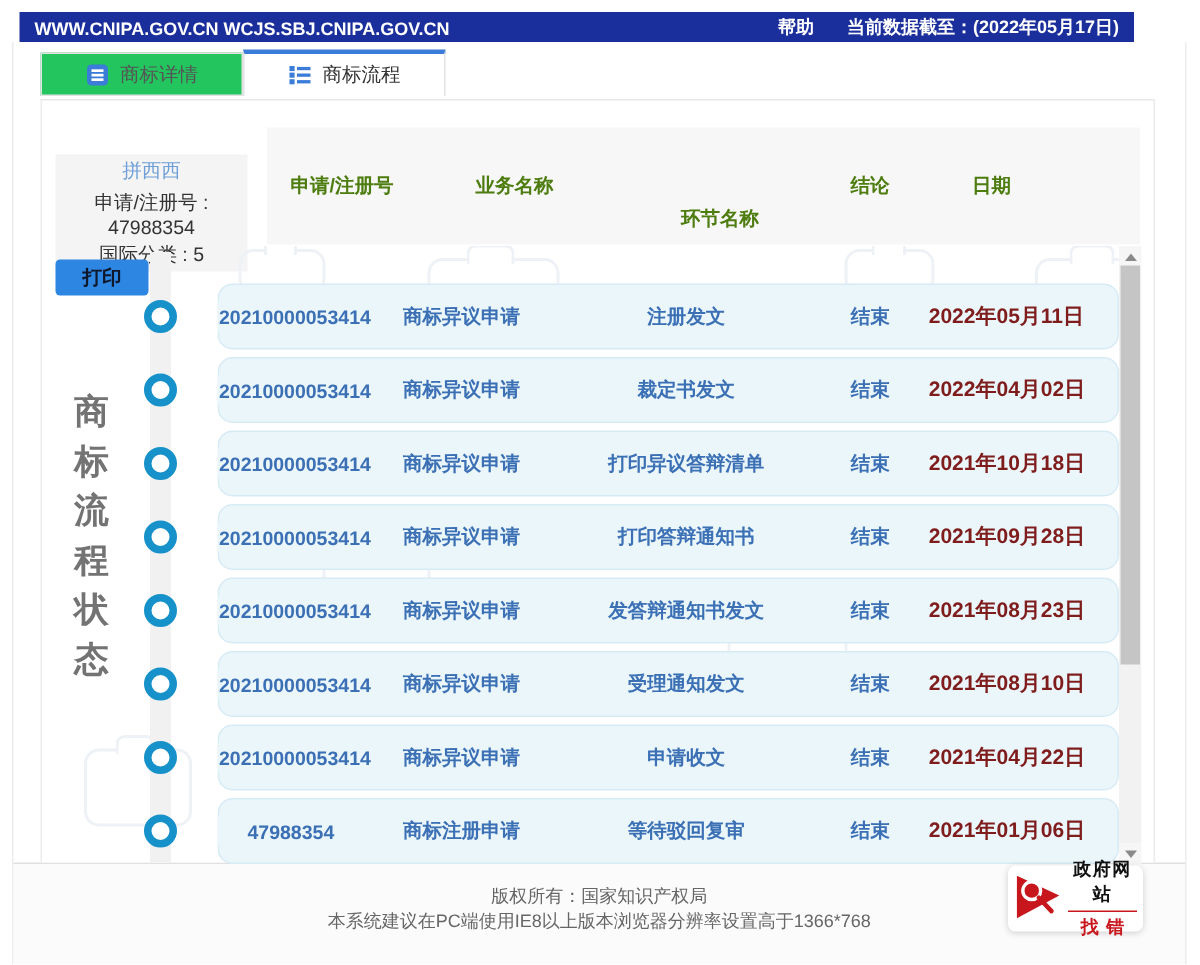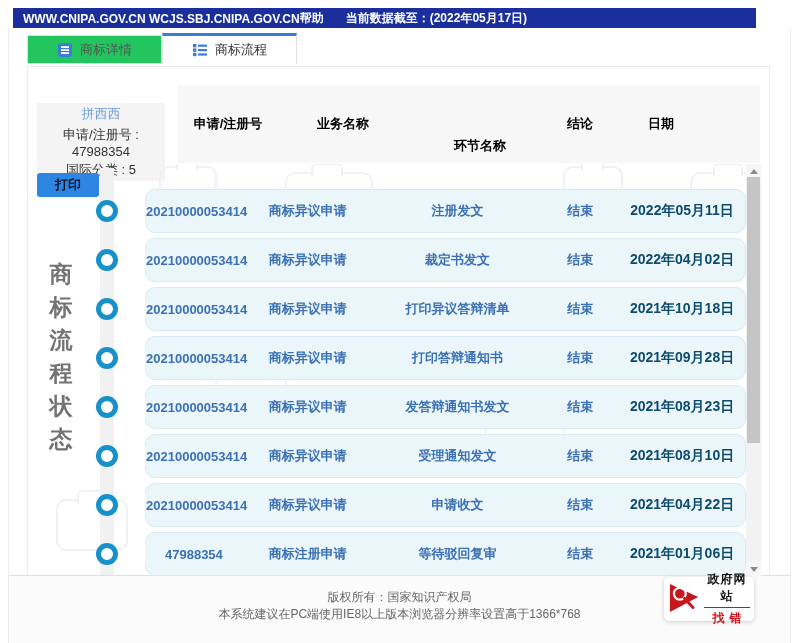--- a/index.html
+++ b/index.html
@@ -3,21 +3,21 @@
 <meta charset="utf-8">
 <style>
   * { margin:0; padding:0; box-sizing:border-box; }
   html,body { width:800px; height:643px; background:#fff; overflow:hidden;
     font-family:"Liberation Sans","DejaVu Sans",sans-serif; }
   body { position:relative; }
 
   
   .topbar { position:absolute; left:13px; top:8px; width:743px; height:21px;
     background:#1a2f9b; color:#fff; font-size:12px; font-weight:bold;
-    display:flex; align-items:center; padding:0 10px; }
+    display:flex; align-items:center; justify-content:space-between; padding:0 10px; }
   .topbar .right { display:flex; gap:22px; }
   .topbar a { color:#fff; text-decoration:none; cursor:pointer; }
 
   
   .page { position:absolute; left:8px; top:28px; width:783px; height:615px;
     background:#fff; border-left:1px solid #ececec; border-right:1px solid #ececec; }
 
   
   .tabs { position:absolute; left:18px; top:7px; display:flex; z-index:2; }
   .tab { width:135px; height:29px; display:flex; align-items:center; justify-content:center;
@@ -47,42 +47,42 @@
 
   .tl-track { position:absolute; left:72px; top:101px; width:14px; bottom:0;
     background:#f1f1f1; z-index:1; }
   .tl-circle { position:absolute; left:68px; width:22px; height:22px; border-radius:50%;
     background:#fff; border:5px solid #1691c9; z-index:2; }
 
   
   .thead { position:absolute; left:150px; top:18px; width:582px; height:78px;
     background:#f7f7f7; }
   .thead span { position:absolute; top:50%; transform:translate(-50%,-50%);
-    font-size:13px; font-weight:bold; color:#000000; white-space:nowrap; }
+    font-size:13px; font-weight:bold; color:#4d7c0f; white-space:nowrap; }
   .thead span:nth-child(1){ left:50px; }
   .thead span:nth-child(2){ left:165px; }
   .thead span:nth-child(3){ left:302px;margin-top:22px; }
   .thead span:nth-child(4){ left:402px; }
   .thead span:nth-child(5){ left:483px; }
 
   
   .scroll-region { position:absolute; left:117px; top:97px; width:616px; height:412px;
     overflow:hidden; }
   .rows { width:601px; padding-top:25px; position:relative; }
   .row { position:relative; z-index:1; height:44px; margin-bottom:5px; border-radius:10px;
     background:#ebf6fb; border:1px solid #d7ebf5; display:flex; align-items:center;
     font-size:13px; color:#3b70b5; font-weight:bold; }
   .row::before { content:''; position:absolute; left:-24px; top:11px;
     border-top:10px solid transparent; border-bottom:10px solid transparent;
     border-right:24px solid #ebf6fb; }
   .row .c1{ width:16%; text-align:center; }
   .row .c2{ width:22%; text-align:center; }
   .row .c3{ width:28%; text-align:center; }
   .row .c4{ width:13%; text-align:center; }
-  .row .c5{ width:21%; text-align:center; font-size:14px; color:#0c4a6e; }
+  .row .c5{ width:21%; font-size:14px; color:#7f1d1d; }
 
   
   .wm { position:absolute; border:2px solid #eef2f6; border-radius:10px; z-index:0; }
   .wm::before { content:''; position:absolute; top:-11px; left:28%; width:34%; height:11px;
     border:2px solid #eef2f6; border-bottom:none; border-radius:6px 6px 0 0; background:#fff; }
 
   
   .sbar { position:absolute; right:0; top:0; width:15px; height:412px; background:#f2f2f2; z-index:3; }
   .sbar .btn { position:absolute; left:0; width:15px; height:14px; background:#f6f6f6;
     display:flex; align-items:center; justify-content:center; cursor:pointer; }
@@ -93,21 +93,21 @@
     border-top:5px solid #8a8a8a; }
   .sbar .thumb { position:absolute; left:1px; top:13px; width:13px; height:266px;
     background:#c5c5c5; cursor:grab; }
 
   
   .footer { position:absolute; left:0; right:0; top:547px; height:68px; background:#fbfbfb;
     border-top:1px solid #e0e0e0; text-align:center; padding-top:13px;
     font-size:12px; color:#666; }
   .footer .l1 { }
 
-  .badge { position:absolute; right:36px; top:1px; width:90px; height:44px; background:#fff;
+  .badge { position:absolute; right:28px; top:1px; width:90px; height:44px; background:#fff;
     border-radius:5px; box-shadow:0 1px 5px rgba(0,0,0,.18); display:flex; align-items:center;
     padding:3px 5px; gap:3px; cursor:pointer; z-index:4; }
   .badge .txt { display:flex; flex-direction:column; align-items:center; flex:1; }
   .badge .t1 { font-size:12px; font-weight:bold; color:#111; letter-spacing:1px; }
   .badge .sep { width:46px; height:1px; background:#c8161d; margin:2px 0; }
   .badge .t2 { font-size:12px; font-weight:bold; color:#c8161d; letter-spacing:5px; padding-left:5px; }
 </style>
 </head>
 <body>
 

